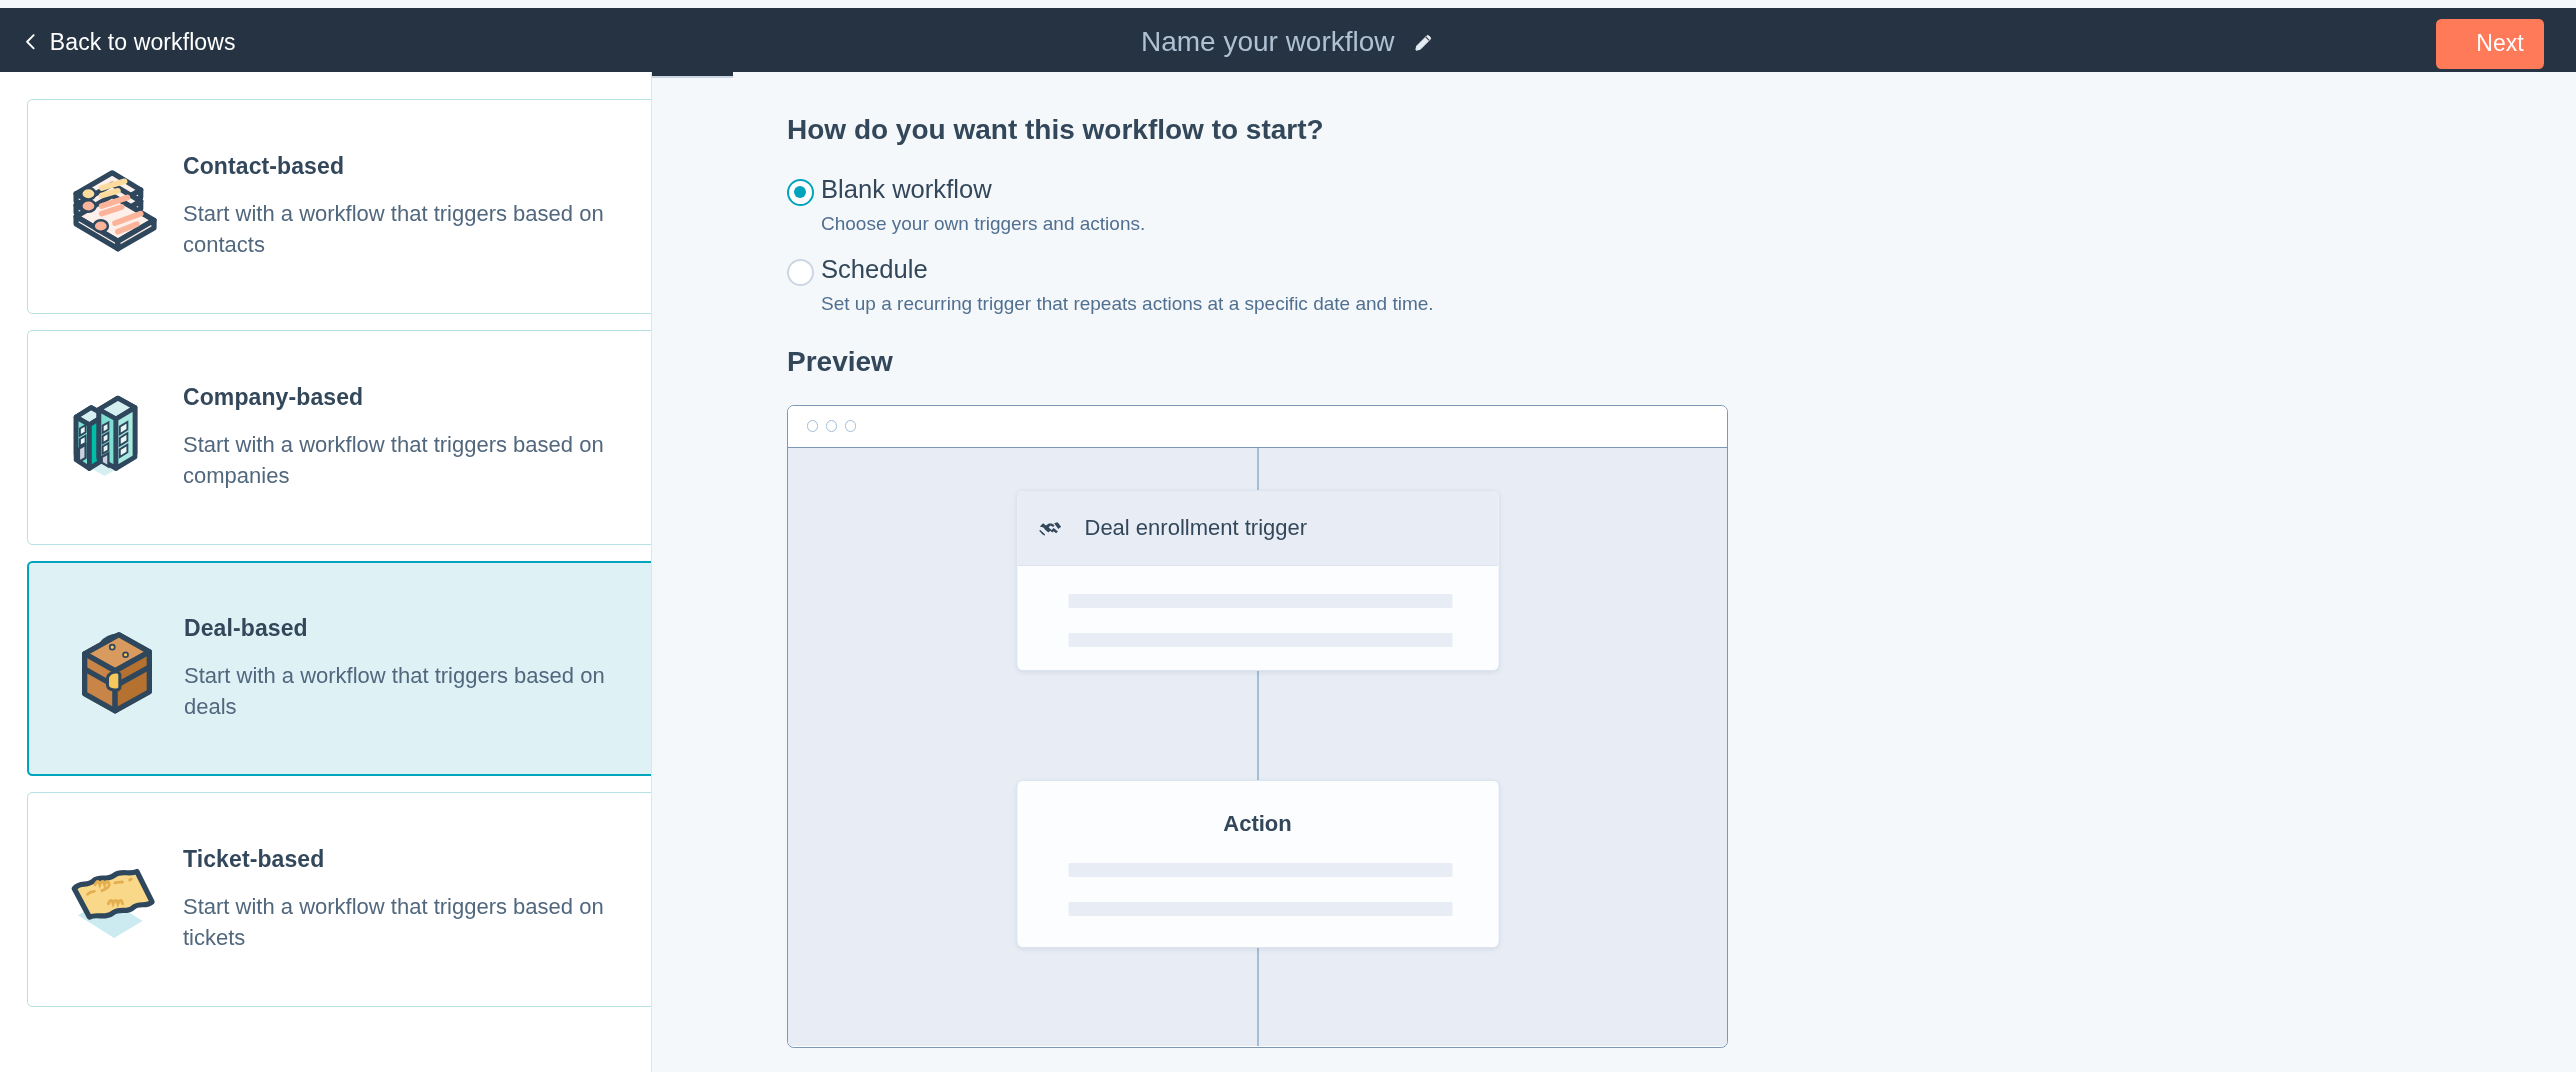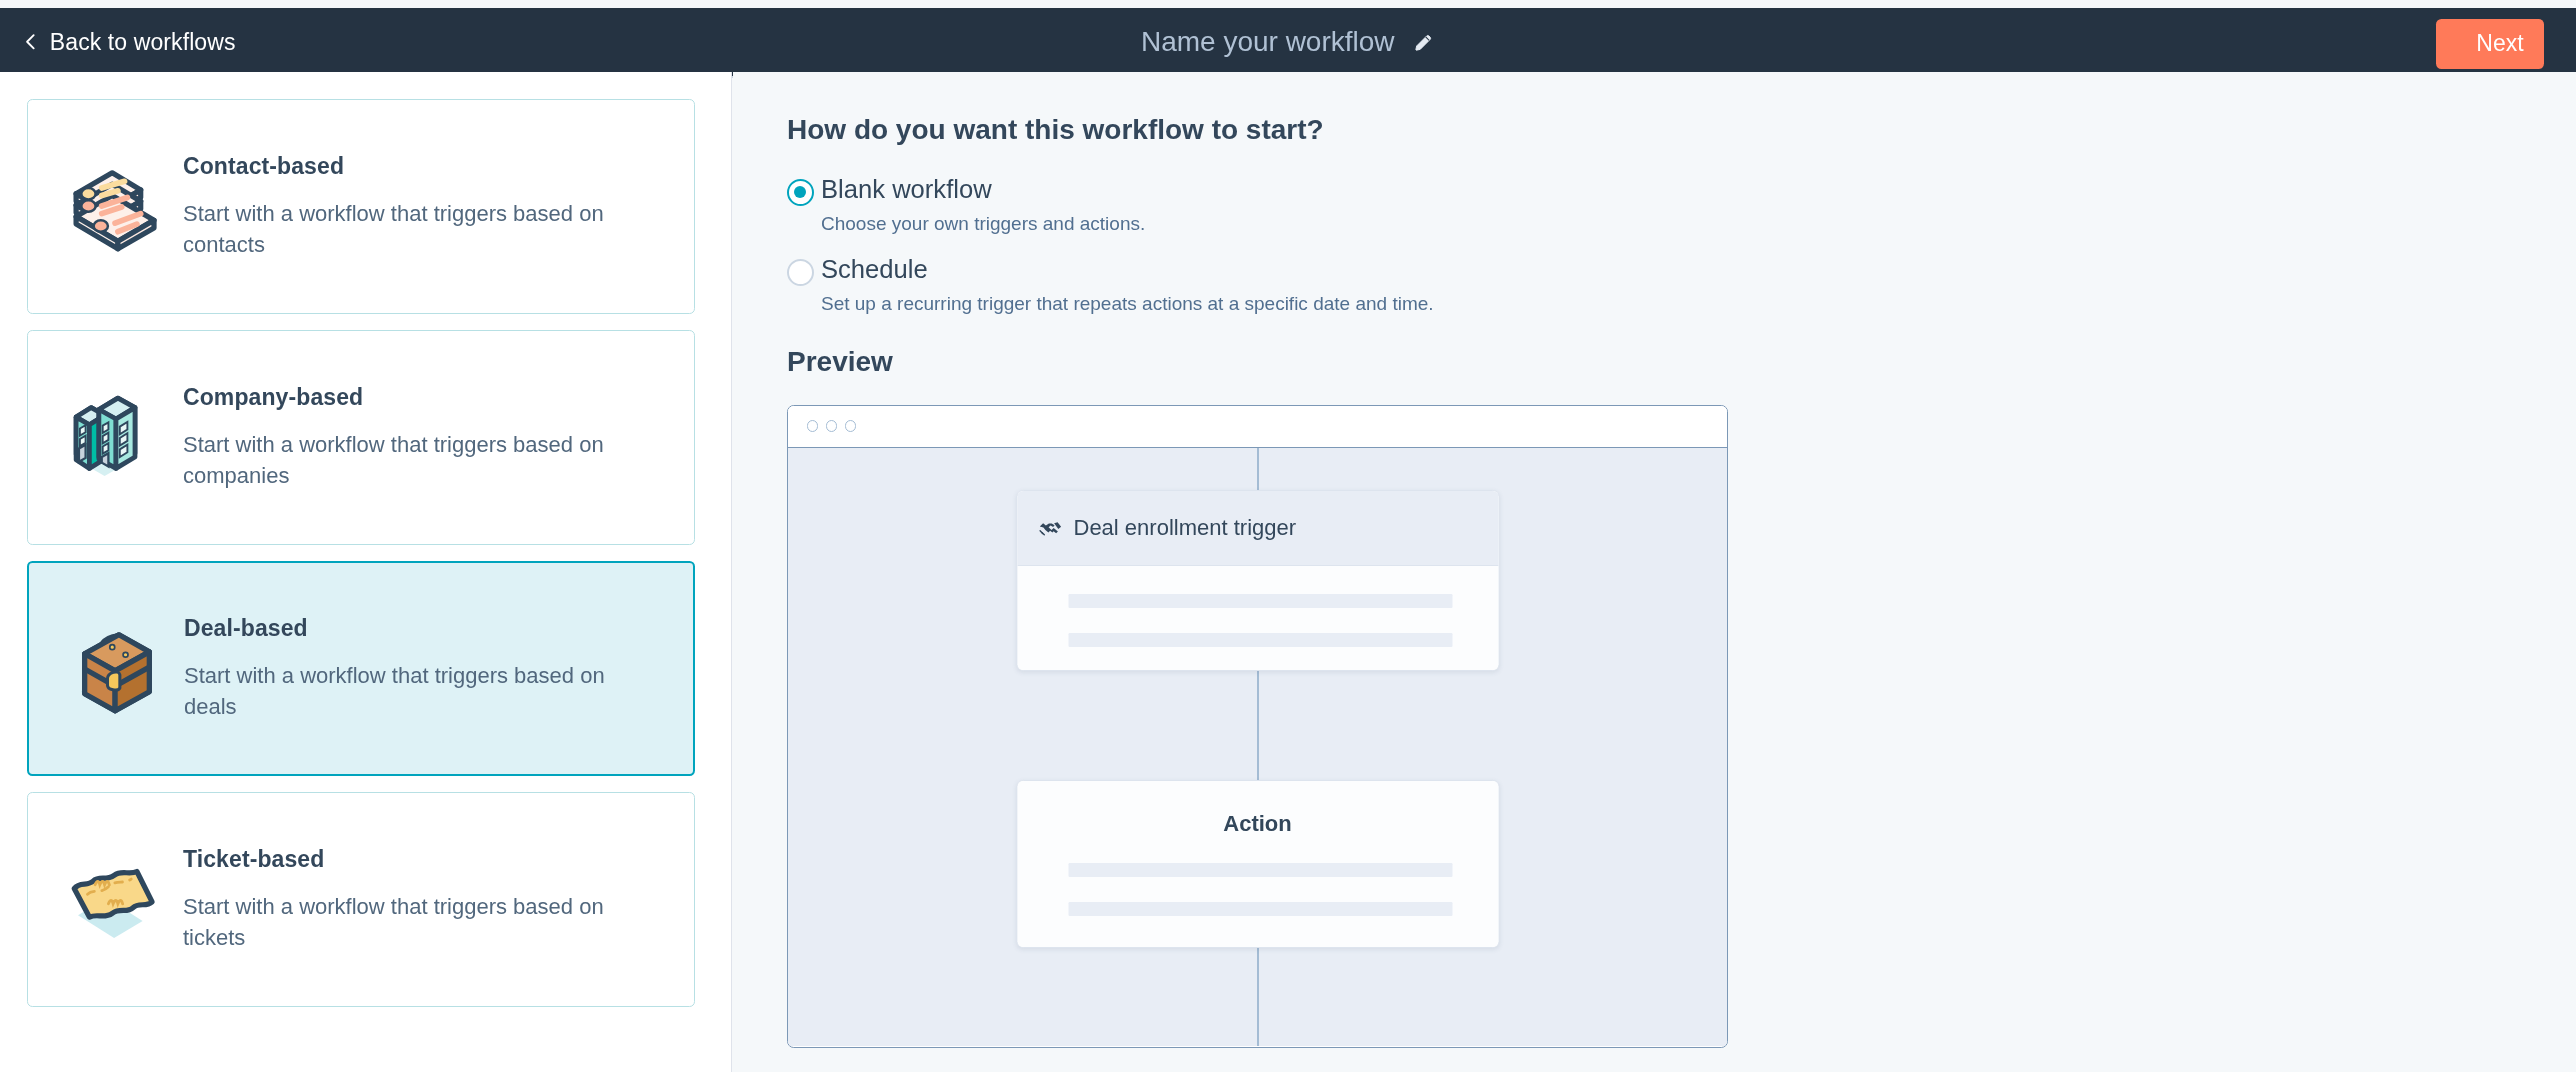--- a/index.html
+++ b/index.html
@@ -77,21 +77,21 @@
     font-size: 23px;
     font-weight: 400;
     cursor: pointer;
     padding-left: 20px;
   }
 
   
   #sidebar {
     position: absolute;
     top: 72px; left: 0;
-    width: 732px;
+    width: 652px;
     height: 1001px;
     background: #FFFFFF;
     border-right: 1.3px solid #DFE3EB;
     padding: 27px;
     overflow: hidden;
   }
   #main-panel {
     position: absolute;
     top: 72px; left: 733px;
     width: 1843px;
@@ -248,21 +248,21 @@
     overflow: hidden;
   }
   #trigger-card { top: 42px; height: 181px; }
   #action-card  { top: 332px; height: 168px; }
   .flow-card-header {
     height: 75px;
     background: #E8EDF5;
     border-bottom: 1.3px solid #DDE4EE;
     display: flex;
     align-items: center;
-    gap: 11px;
+    gap: 22px;
     padding-left: 21.5px;
   }
   .flow-card-header-title {
     font-size: 22px;
     color: #33475B;
     font-weight: 400;
   }
   .handshake-icon { width: 24px; height: 24px; display: block; }
   .flow-card-body {
     position: relative;

